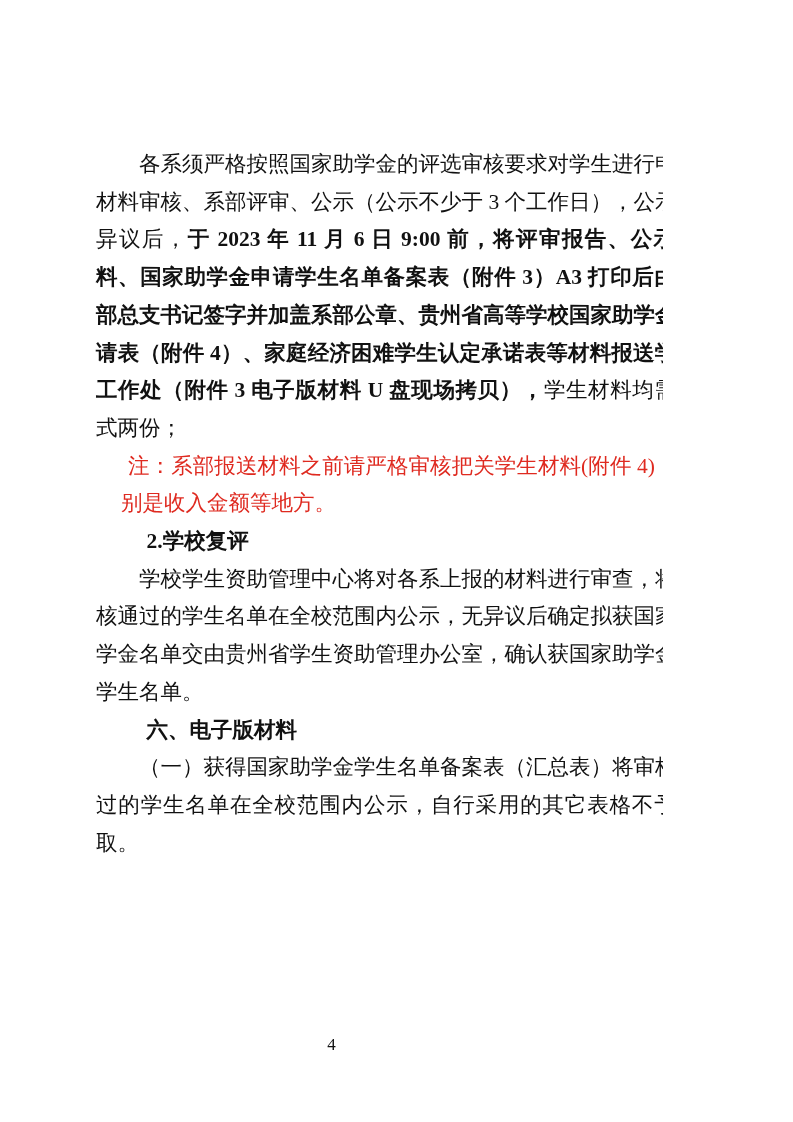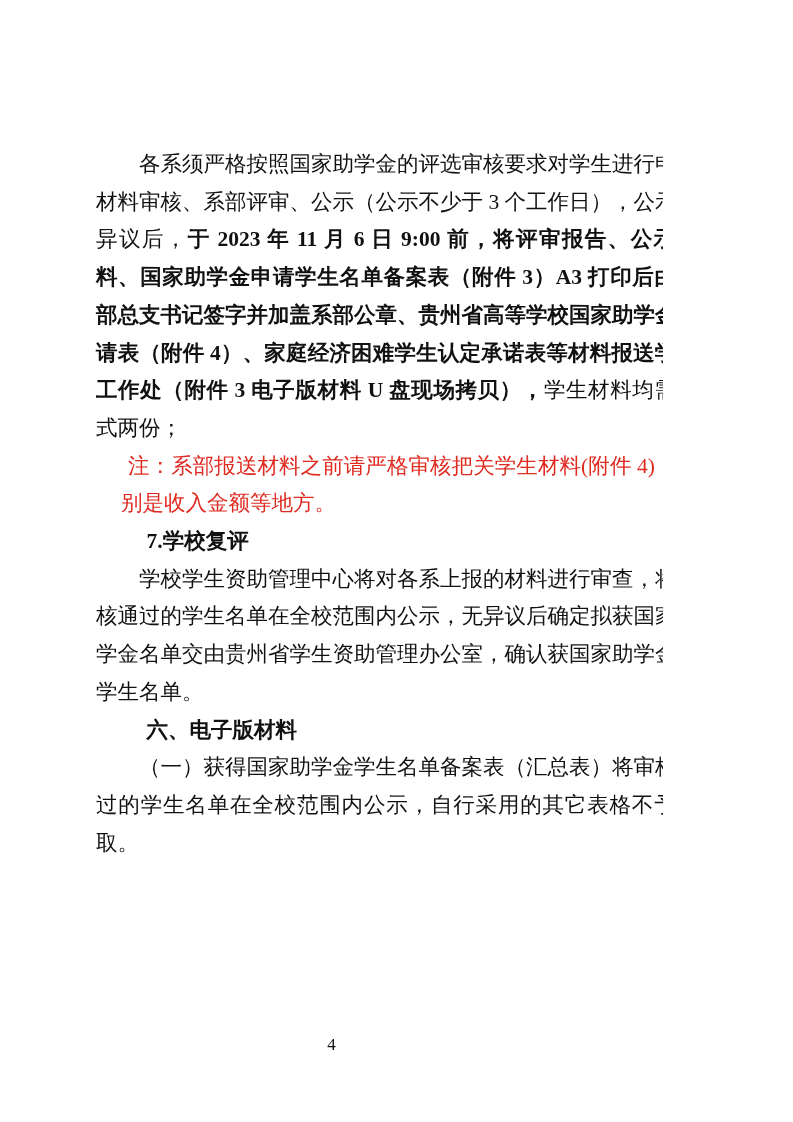--- a/index.html
+++ b/index.html
@@ -64,21 +64,21 @@
     color: #111111;
   }
 </style>
 </head>
 <body>
 
 <div class="page">
   <main class="content">
       <p class="para para-body"><span class="run-regular">各系须严格按照国家助学金的评选审核要求对学生进行申请材料审核、系部评审、公示（公示不少于 3 个工作日），公示无异议后，</span><span class="run-bold">于 2023 年 11 月 6 日 9:00 前，将评审报告、公示材料、国家助学金申请学生名单备案表（附件 3）A3 打印后由系部总支书记签字并加盖系部公章、贵州省高等学校国家助学金申请表（附件 4）、家庭经济困难学生认定承诺表等材料报送学生工作处（附件 3 电子版材料 U 盘现场拷贝），</span><span class="run-regular">学生材料均需一式两份；</span></p>
       <p class="para para-note"><span class="run-red">注：系部报送材料之前请严格审核把关学生材料(附件 4)，特别是收入金额等地方。</span></p>
-      <p class="para para-heading"><span class="run-bold">7.学校复评</span></p>
+      <p class="para para-heading"><span class="run-bold">2.学校复评</span></p>
       <p class="para para-body"><span class="run-regular">学校学生资助管理中心将对各系上报的材料进行审查，将审核通过的学生名单在全校范围内公示，无异议后确定拟获国家助学金名单交由贵州省学生资助管理办公室，确认获国家助学金的学生名单。</span></p>
       <p class="para para-heading"><span class="run-bold">六、电子版材料</span></p>
       <p class="para para-body"><span class="run-regular">（一）获得国家助学金学生名单备案表（汇总表）将审核通过的学生名单在全校范围内公示，自行采用的其它表格不予收取。</span></p>
     </main>
   <footer class="footer">
     <span class="page-number">4</span>
   </footer>
 </div>
 
 </body></html>

